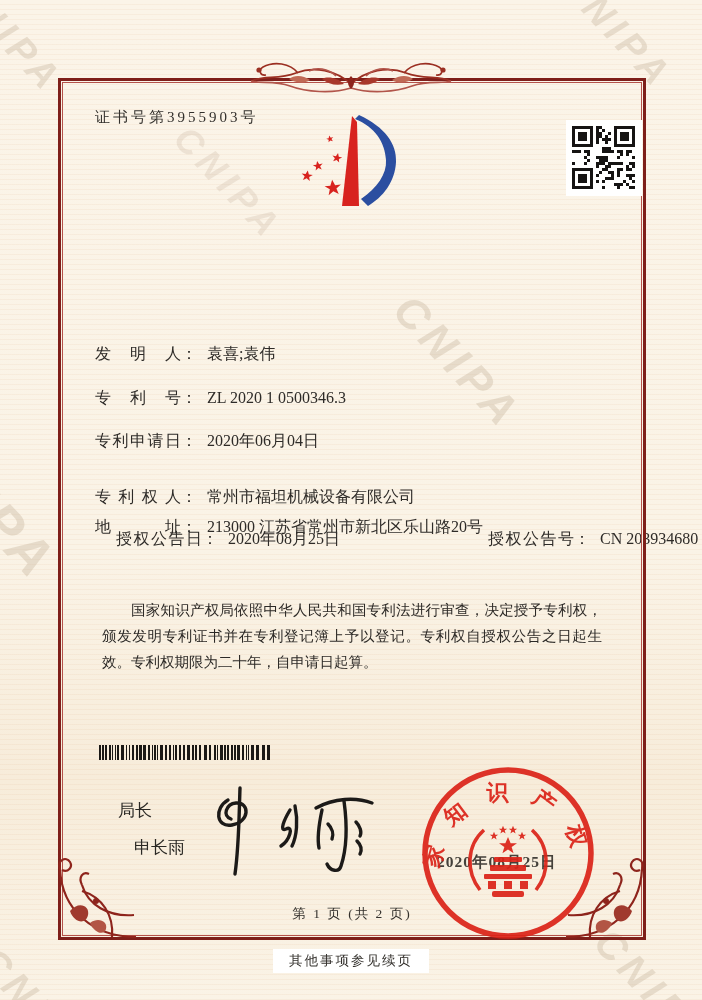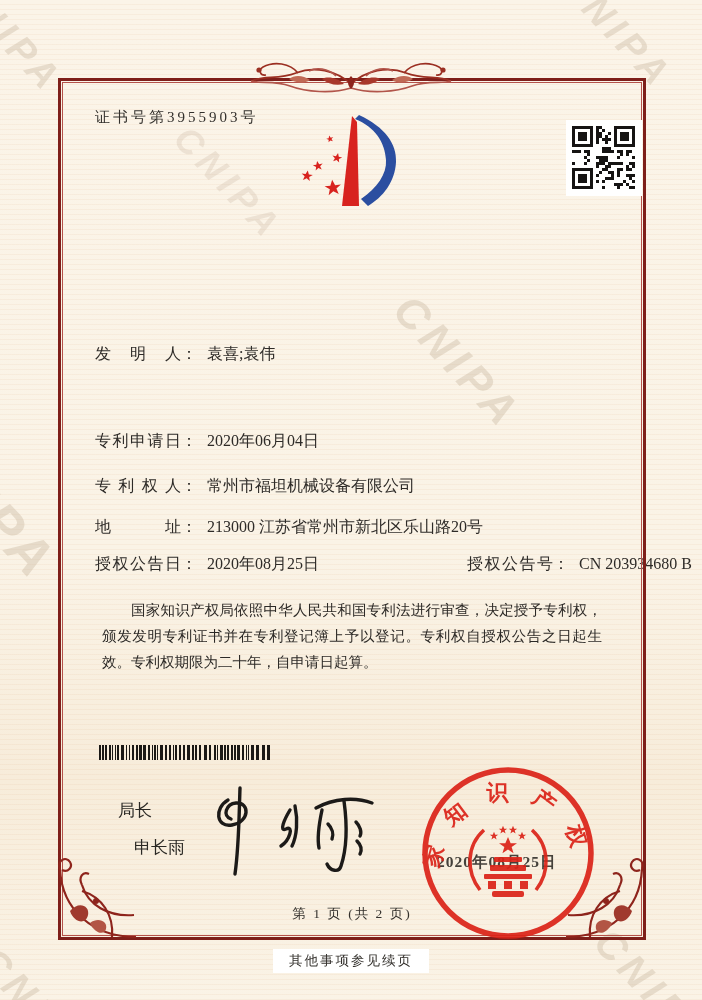--- a/index.html
+++ b/index.html
@@ -240,30 +240,33 @@
     <use href="#star" fill="#d8231f" transform="translate(41,48) scale(0.5) rotate(12)"></use>
     <use href="#star" fill="#d8231f" transform="translate(22,56) scale(0.5) rotate(-10)"></use>
     <use href="#star" fill="#d8231f" transform="translate(11,66) scale(0.56) rotate(8)"></use>
     <use href="#star" fill="#d8231f" transform="translate(37,78) scale(0.82) rotate(-6)"></use>
   </svg>
 
 
   <div class="frow" style="top:344px;">
     <span class="flabel">发明人</span><span>：</span><span class="fval">袁喜;袁伟</span>
   </div>
+  <div class="frow" style="top:388px;">
+    <span class="flabel">专利号</span><span>：</span><span class="fval">ZL 2020 1 0500346.3</span>
+  </div>
   <div class="frow" style="top:431px;">
     <span class="flabel">专利申请日</span><span>：</span><span class="fval">2020年06月04日</span>
   </div>
-  <div class="frow" style="top:476px;">
+  <div class="frow" style="top:487px;">
     <span class="flabel">专利权人</span><span>：</span><span class="fval">常州市福坦机械设备有限公司</span>
   </div>
   <div class="frow" style="top:517px;">
     <span class="flabel">地址</span><span>：</span><span class="fval">213000 江苏省常州市新北区乐山路20号</span>
   </div>
-  <div class="frow" style="top:554px;width:516px;">
+  <div class="frow" style="top:529px;width:516px;margin-left:21px;">
     <span><span class="flabel">授权公告日</span><span>：</span><span class="fval">2020年08月25日</span></span>
     <span class="grant2"><span class="flabel">授权公告号</span><span>：</span><span class="fval">CN 203934680 B</span></span>
   </div>
 
   <div class="abs paras">
     <p>国家知识产权局依照中华人民共和国专利法进行审查，决定授予专利权，颁发发明专利证书并在专利登记簿上予以登记。专利权自授权公告之日起生效。专利权期限为二十年，自申请日起算。</p>
   </div>
 
   <svg class="abs barcode" id="barSvg" width="172" height="15" viewBox="0 0 172 15">
       <rect x="0" y="0" width="2" height="15" fill="#1b1916"></rect>

